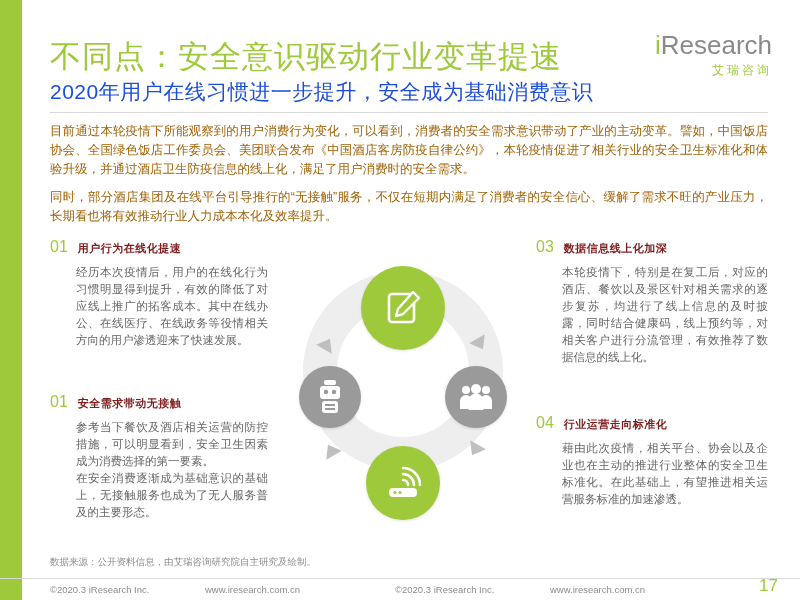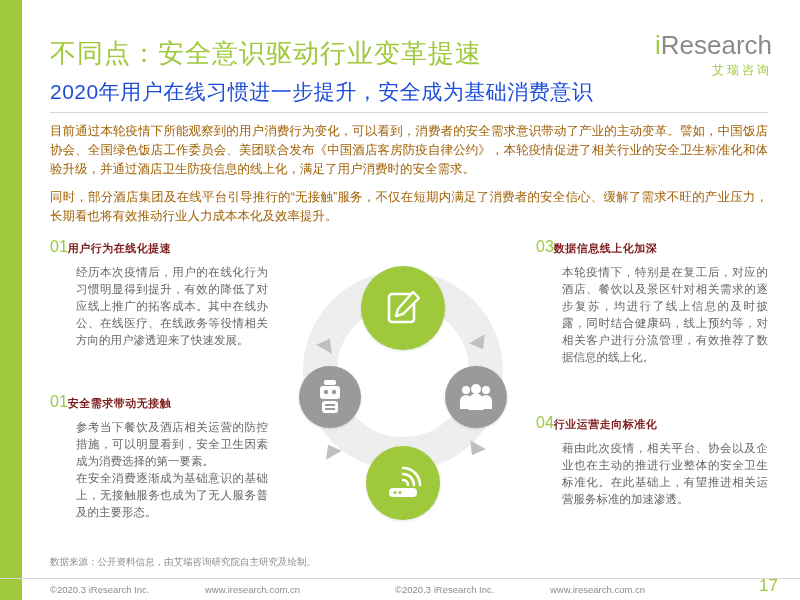--- a/index.html
+++ b/index.html
@@ -18,21 +18,21 @@
   .left-bar {
     position: absolute;
     left: 0; top: 0;
     width: 22px; height: 600px;
     background: #9ec93a;
   }
   
   .title {
     position: absolute;
     left: 50px; top: 36px;
-    font-size: 26px;
+    font-size: 31px;
     color: #9ec93a;
     letter-spacing: 1px;
     font-weight: normal;
     white-space: nowrap;
   }
   .subtitle {
     position: absolute;
     left: 50px; top: 78px;
     font-size: 21px;
     color: #1d4ed8;
@@ -86,20 +86,21 @@
   }
   .col-right {
     position: absolute;
     left: 536px; top: 238px;
     width: 232px;
   }
   .block { margin-bottom: 14px; }
   .block-head {
     display: flex;
     align-items: baseline;
+    gap: 10px;
     margin-bottom: 8px;
   }
   .num {
     font-size: 16px;
     color: #9ec93a;
     font-weight: normal;
   }
   .head-text {
     font-size: 11px;
     color: #7f1d1d;

